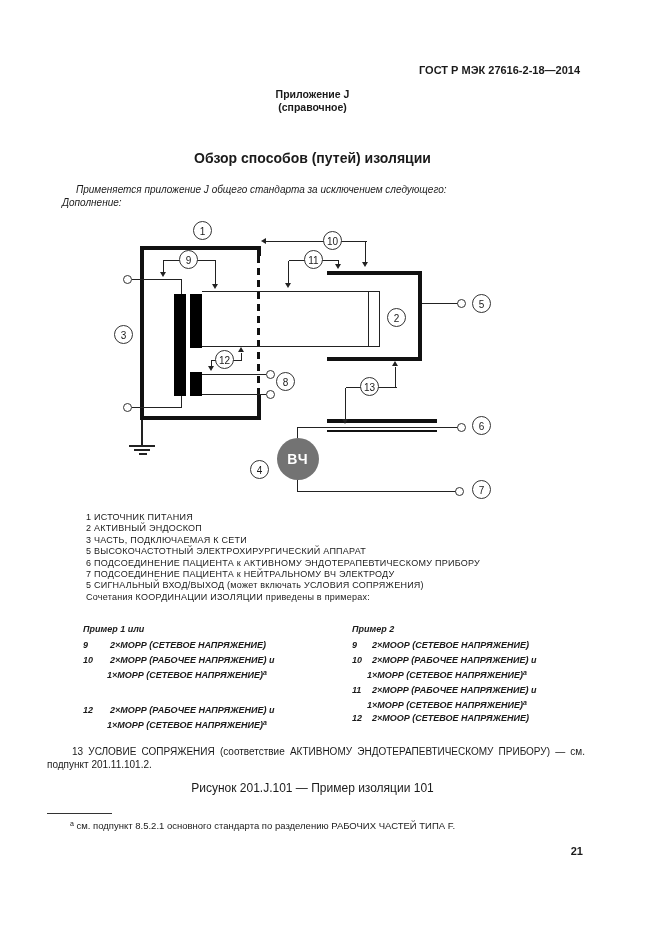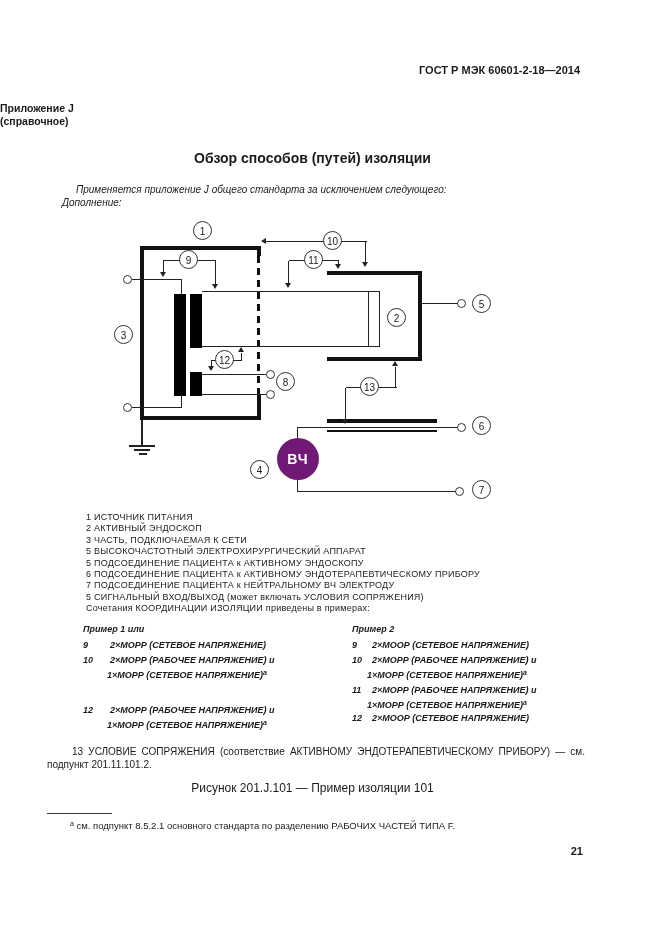--- a/index.html
+++ b/index.html
@@ -1,54 +1,54 @@
 <!DOCTYPE html>
 <html><head>
 <meta charset="utf-8">
 <style>
   html,body{margin:0;padding:0;background:#fff;}
   .page{position:relative;width:661px;height:935px;background:#fff;overflow:hidden;
         font-family:"Liberation Sans",sans-serif;color:#1a1a1a;}
   .abs{position:absolute;}
   
   .hdr{top:64px;left:0;width:580px;text-align:right;font-size:11px;font-weight:bold;}
-  .annex{top:88px;left:0;width:625px;font-size:10.5px;font-weight:bold;line-height:12.5px;margin-top:14px;}
+  .annex{top:88px;left:0;width:625px;text-align:center;font-size:10.5px;font-weight:bold;line-height:12.5px;}
   .title{top:150px;left:0;width:625px;text-align:center;font-size:14px;font-weight:bold;}
   .intro{font-style:italic;font-size:10px;}
   .legend{left:70px;top:512px;font-size:9px;line-height:11.4px;letter-spacing:0.25px;margin-left:16px;}
   .ex{font-size:9px;font-weight:bold;font-style:italic;white-space:nowrap;}
   .ex-num{display:inline-block;}
   .n27{width:27px;} .n20{width:20px;}
   .ex-sup{font-size:7px;position:relative;top:-3px;font-weight:bold;font-style:italic;}
   .para{left:47px;top:745px;width:538px;font-size:10px;line-height:13px;text-align:justify;text-indent:25px;}
   .caption{top:781px;left:0;width:625px;text-align:center;font-size:12px;}
   .foot{font-size:9.5px;}
   .fsup{font-size:7px;position:relative;top:-3px;}
   .pagenum{top:845px;left:0;width:583px;text-align:right;font-size:11px;font-weight:bold;}
   
   .ln{position:absolute;background:#222;}
   .lb{position:absolute;background:#111;}
   .bar{position:absolute;background:#000;}
   .dash{position:absolute;width:3px;background:repeating-linear-gradient(to bottom,#111 0 7px,transparent 7px 12px);}
   .term{position:absolute;width:9px;height:9px;border:1px solid #333;border-radius:50%;background:#fff;box-sizing:border-box;}
   .callout{position:absolute;width:19px;height:19px;border:1px solid #333;border-radius:50%;background:#fff;
            text-align:center;line-height:19px;font-size:10px;box-sizing:border-box;z-index:3;}
-  .hf{position:absolute;left:277px;top:438px;width:42px;height:42px;border-radius:50%;background:#701a75;
+  .hf{position:absolute;left:277px;top:438px;width:42px;height:42px;border-radius:50%;background:#737373;
       color:#fff;font-weight:bold;font-size:14px;text-align:center;line-height:42px;letter-spacing:1px;z-index:2;}
   .arr{position:absolute;width:0;height:0;}
   .arr-d{border-left:3.5px solid transparent;border-right:3.5px solid transparent;border-top:5.5px solid #222;}
   .arr-u{border-left:3.5px solid transparent;border-right:3.5px solid transparent;border-bottom:5.5px solid #222;}
   .arr-l{border-top:3.5px solid transparent;border-bottom:3.5px solid transparent;border-right:5.5px solid #222;}
 </style>
 </head>
 <body>
 
 <div class="page">
 
-  <div class="abs hdr">ГОСТ Р МЭК 60601-2-18—2014</div>
+  <div class="abs hdr">ГОСТ Р МЭК 27616-2-18—2014</div>
   <div class="abs annex">
     <div>Приложение J</div>
     <div>(справочное)</div>
   </div>
   <div class="abs intro" style="left:76px;top:184px;">Применяется приложение J общего стандарта за исключением следующего:</div>
   <div class="abs title">Обзор способов (путей) изоляции</div>
   <div class="abs intro" style="left:62px;top:197px;">Дополнение:</div>
 
   <div>
 
@@ -145,21 +145,20 @@
     <div class="callout" style="left:304px;top:250px;">11</div>
     <div class="callout" style="left:215px;top:350px;">12</div>
     <div class="callout" style="left:360px;top:377px;">13</div>
   </div>
 
   <div class="abs legend">
     <div>1 ИСТОЧНИК ПИТАНИЯ</div>
     <div>2 АКТИВНЫЙ ЭНДОСКОП</div>
     <div>3 ЧАСТЬ, ПОДКЛЮЧАЕМАЯ К СЕТИ</div>
     <div>5 ВЫСОКОЧАСТОТНЫЙ ЭЛЕКТРОХИРУРГИЧЕСКИЙ АППАРАТ</div>
-    <div>5 ПОДСОЕДИНЕНИЕ ПАЦИЕНТА к АКТИВНОМУ ЭНДОСКОПУ</div>
     <div>6 ПОДСОЕДИНЕНИЕ ПАЦИЕНТА к АКТИВНОМУ ЭНДОТЕРАПЕВТИЧЕСКОМУ ПРИБОРУ</div>
     <div>7 ПОДСОЕДИНЕНИЕ ПАЦИЕНТА к НЕЙТРАЛЬНОМУ ВЧ ЭЛЕКТРОДУ</div>
     <div>5 СИГНАЛЬНЫЙ ВХОД/ВЫХОД (может включать УСЛОВИЯ СОПРЯЖЕНИЯ)</div>
     <div>Сочетания КООРДИНАЦИИ ИЗОЛЯЦИИ приведены в примерах:</div>
   </div>
 
   <div>
     <div class="abs ex" style="left:83px;top:624px;text-align:right;">Пример 1 или</div>
     <div class="abs ex" style="left:83px;top:640px;">
       <span class="ex-num n27">9</span><span>2×МОРР (СЕТЕВОЕ НАПРЯЖЕНИЕ)</span></div>

